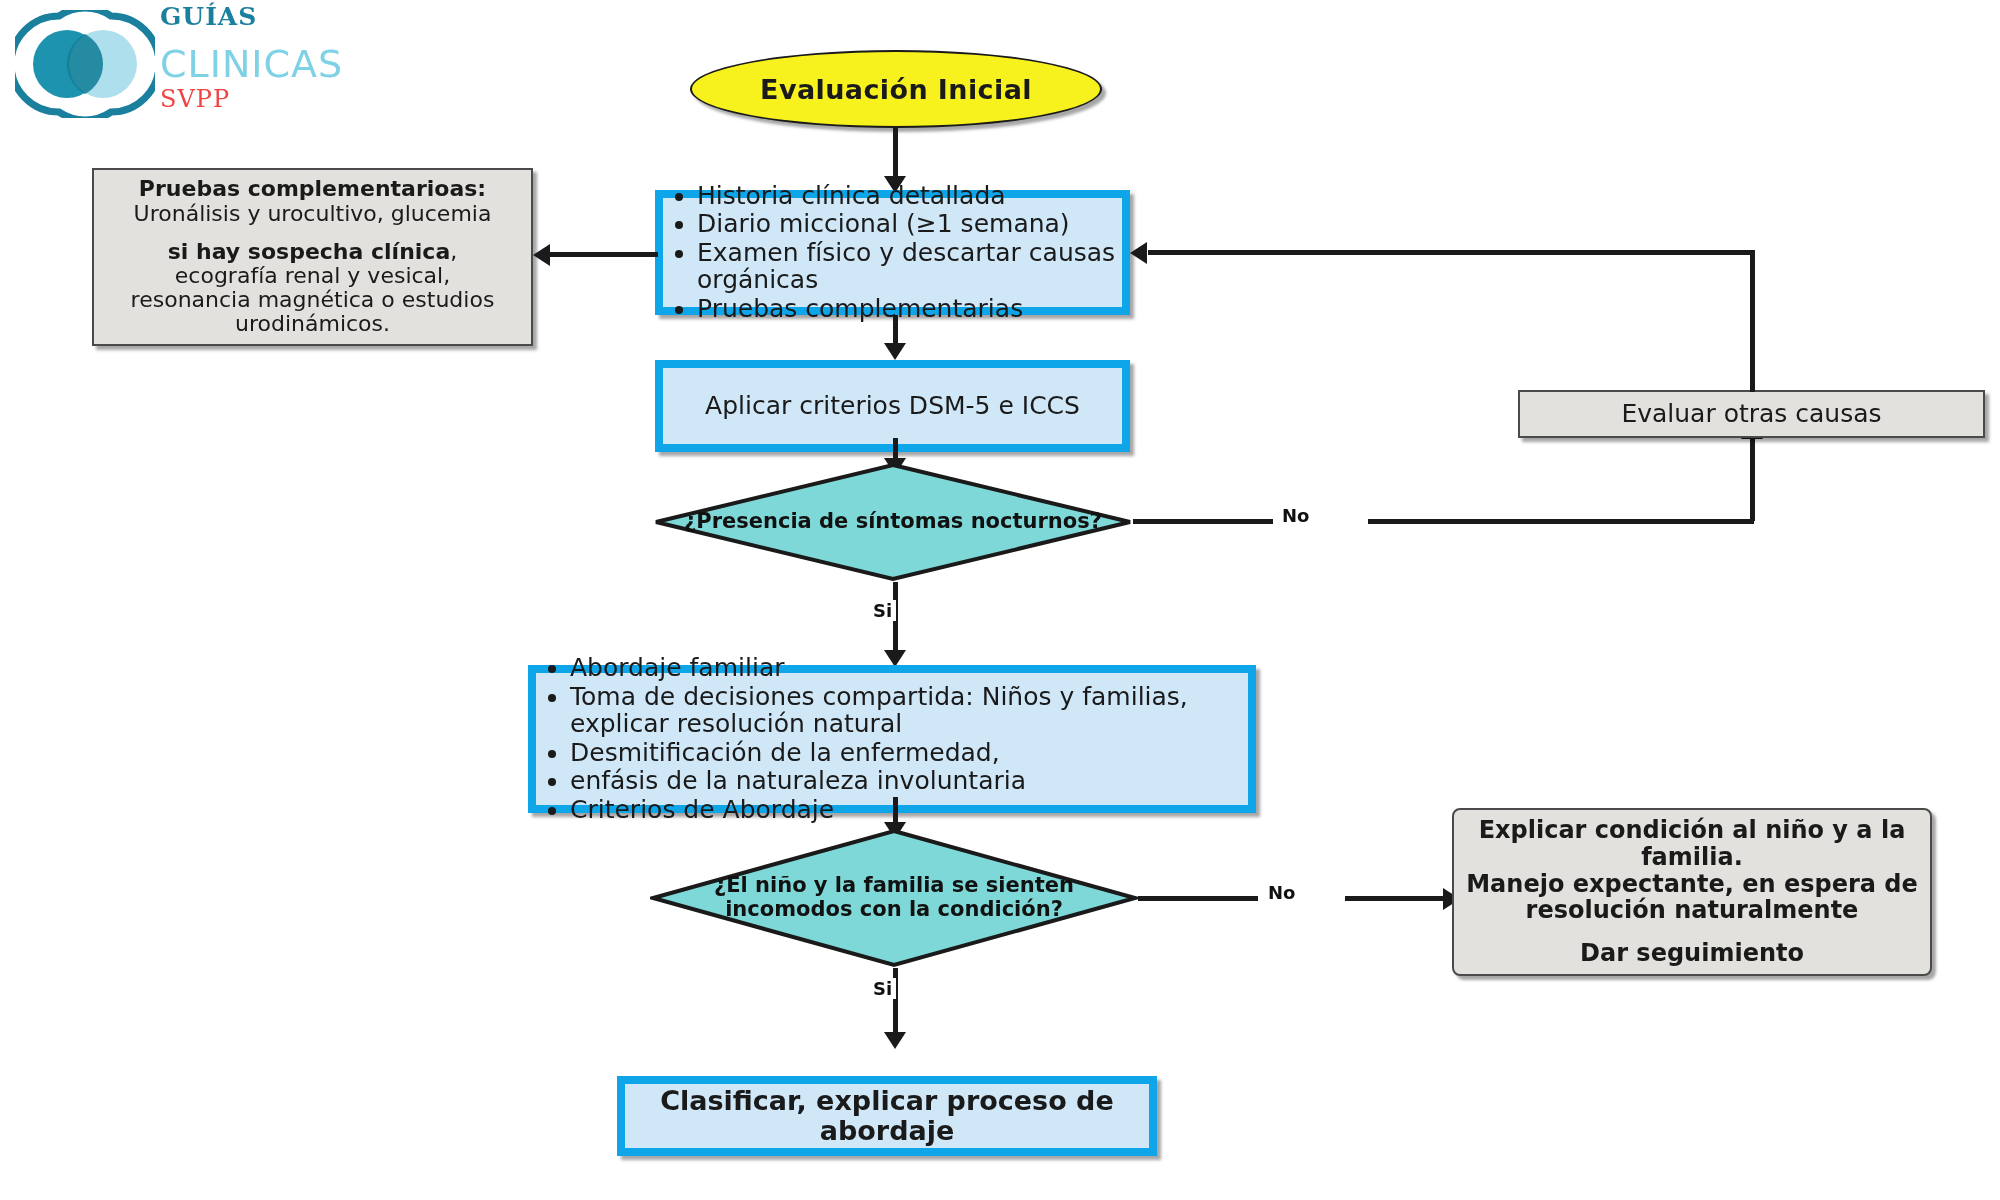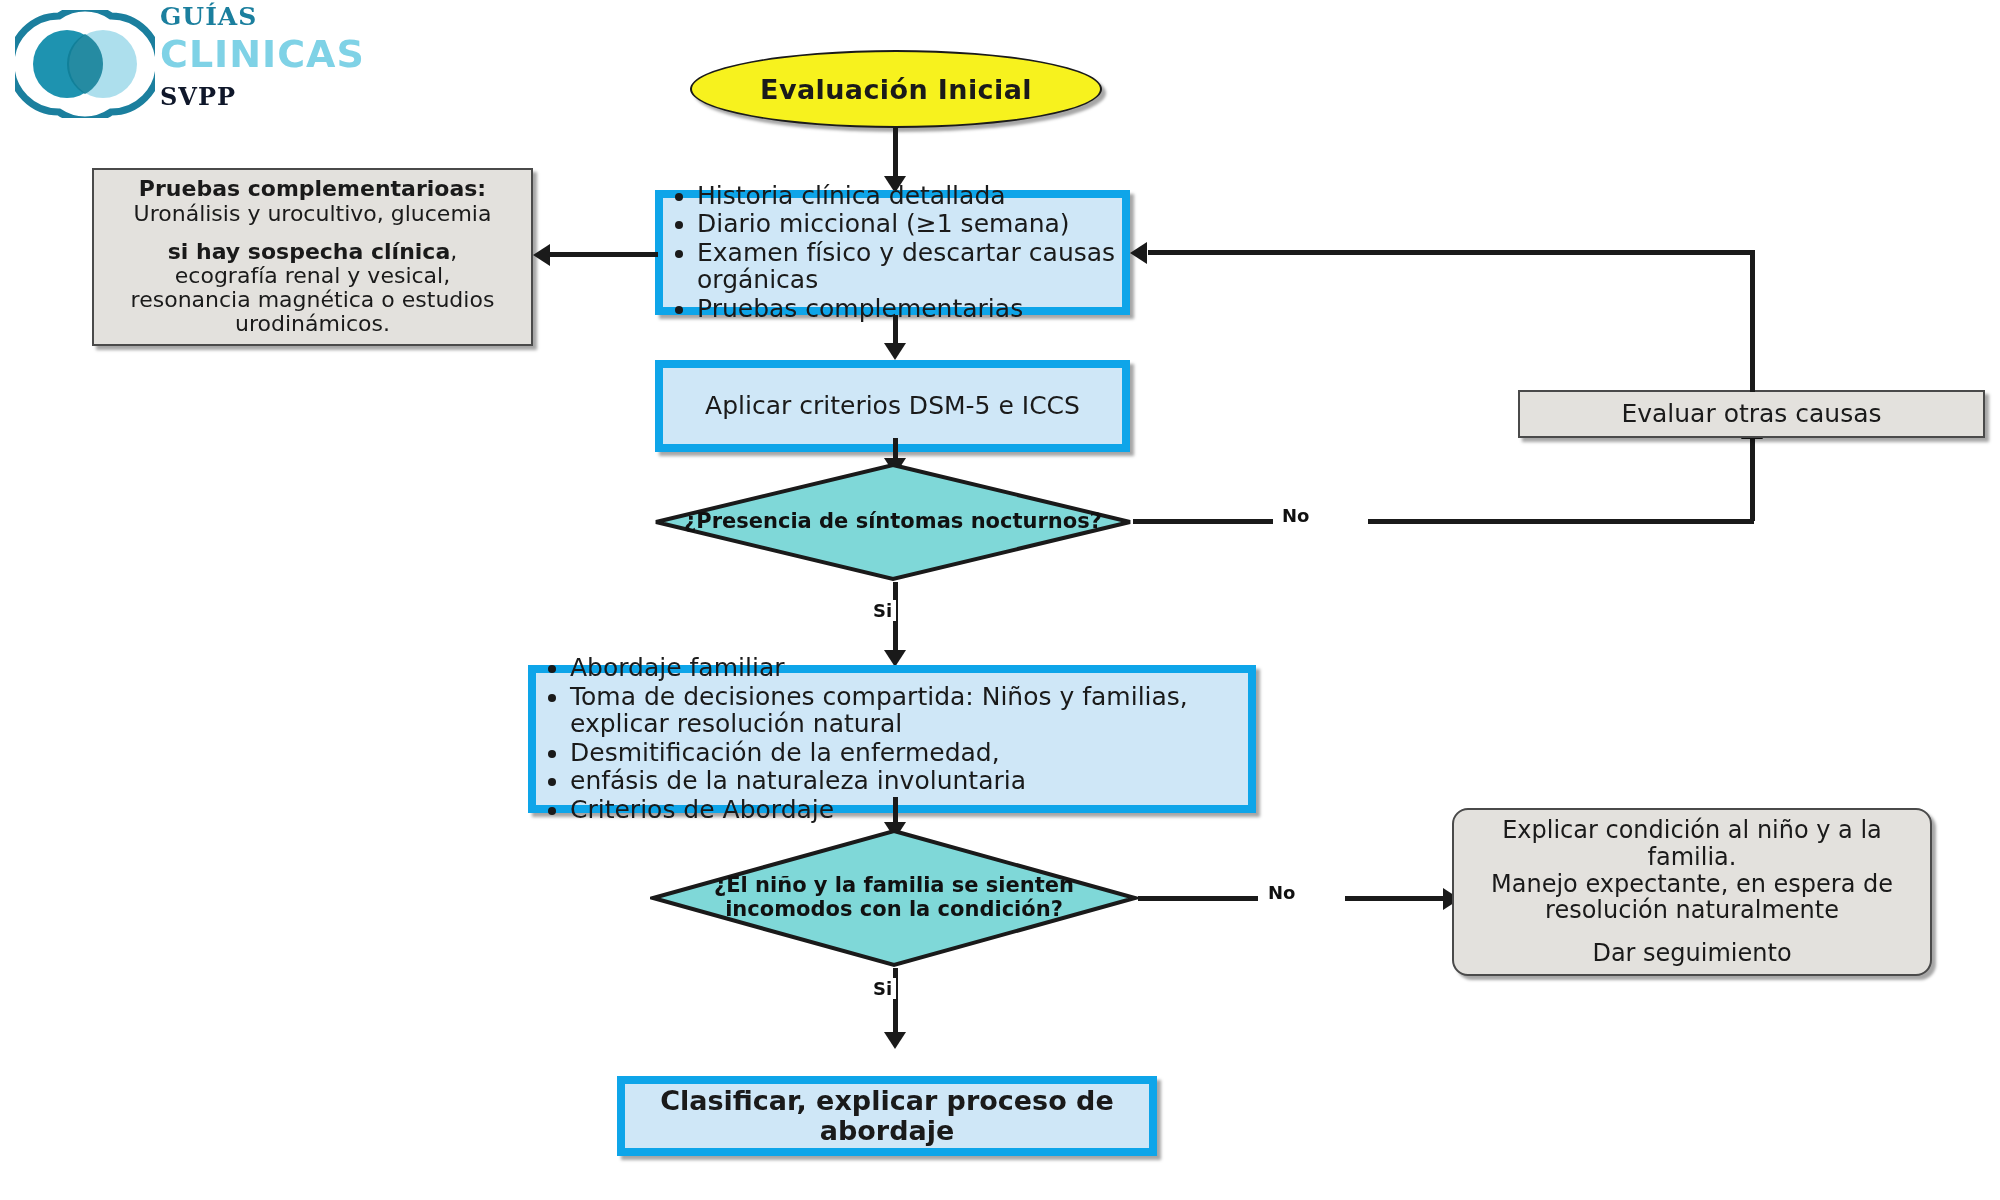--- a/index.html
+++ b/index.html
@@ -44,33 +44,33 @@
   }
   .logo-guias {
     font-family: "DejaVu Serif", "Liberation Serif", serif;
     font-weight: bold;
     font-size: 25px;
     color: #1b7f9e;
     letter-spacing: 1px;
   }
   .logo-clinicas {
     font-family: "DejaVu Sans", "Liberation Sans", sans-serif;
-    font-weight: bold;
+    font-weight: normal;
     font-size: 38px;
     color: #7fd2e6;
     letter-spacing: 1px;
-    margin-top: 6px;
+    margin-top: 16px;
   }
   .logo-svpp {
     font-family: "DejaVu Serif", "Liberation Serif", serif;
-    font-weight: bold;
+    font-weight: normal;
     font-size: 24px;
-    color: #0f172a;
+    color: #ef4444;
     letter-spacing: 1px;
-    margin-top: 12px;
+    margin-top: 4px;
   }
 
   
   .node {
     position: absolute;
     box-sizing: border-box;
     display: flex;
     align-items: center;
     justify-content: center;
     text-align: center;
@@ -93,21 +93,22 @@
     background: #cfe7f7;
     border: 8px solid #0ea5e9;
   }
   .proc-gray {
     background: #e3e1dd;
     border: 2px solid #4a4a4a;
   }
   .rounded-gray {
     background: #e3e1dd;
     border: 2px solid #4a4a4a;
-    border-radius: 16px;
+    border-radius: 8px;
+    font-weight: bold;
   }
 
   .bullets {
     text-align: left;
     margin: 0;
     padding: 0 0 0 34px;
     font-size: 25px;
     line-height: 1.10;
     list-style: disc;
   }

